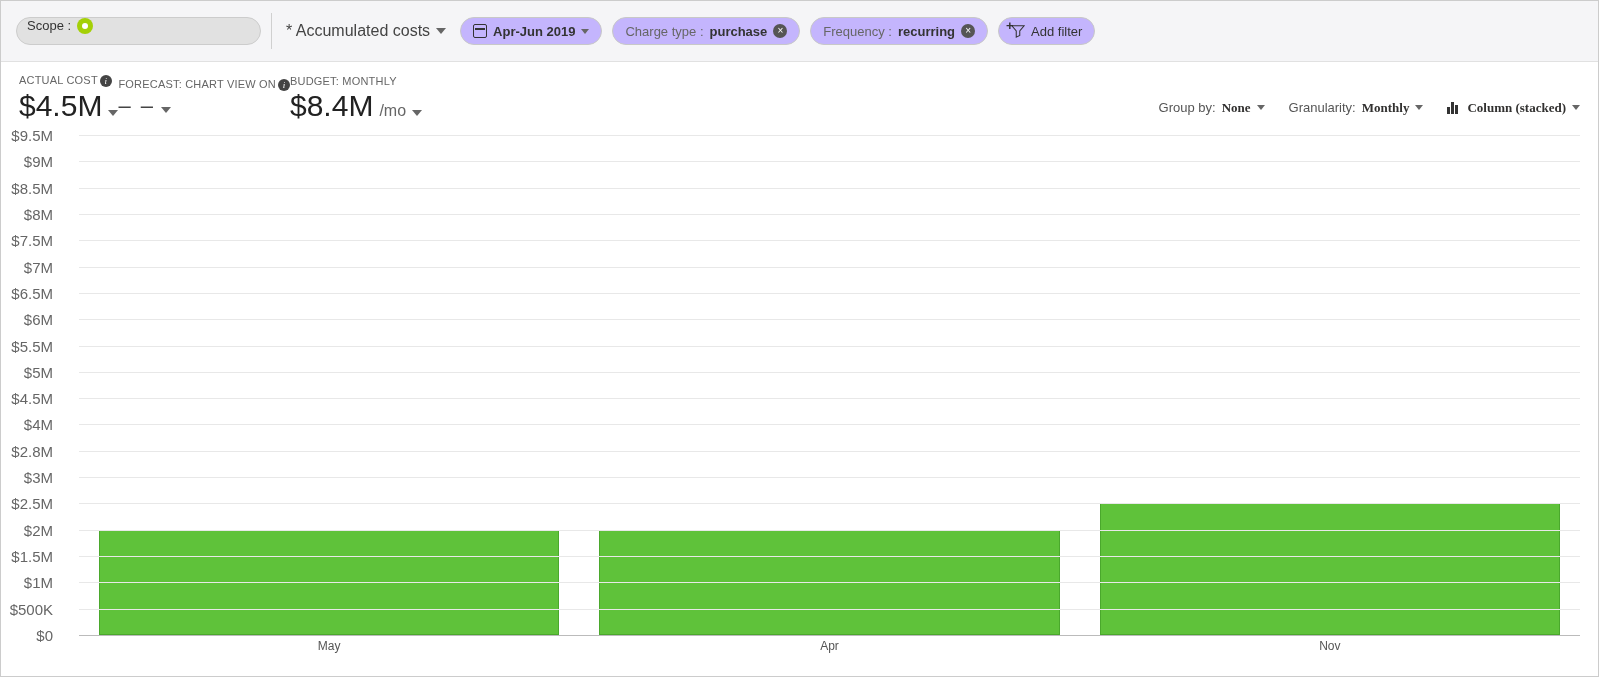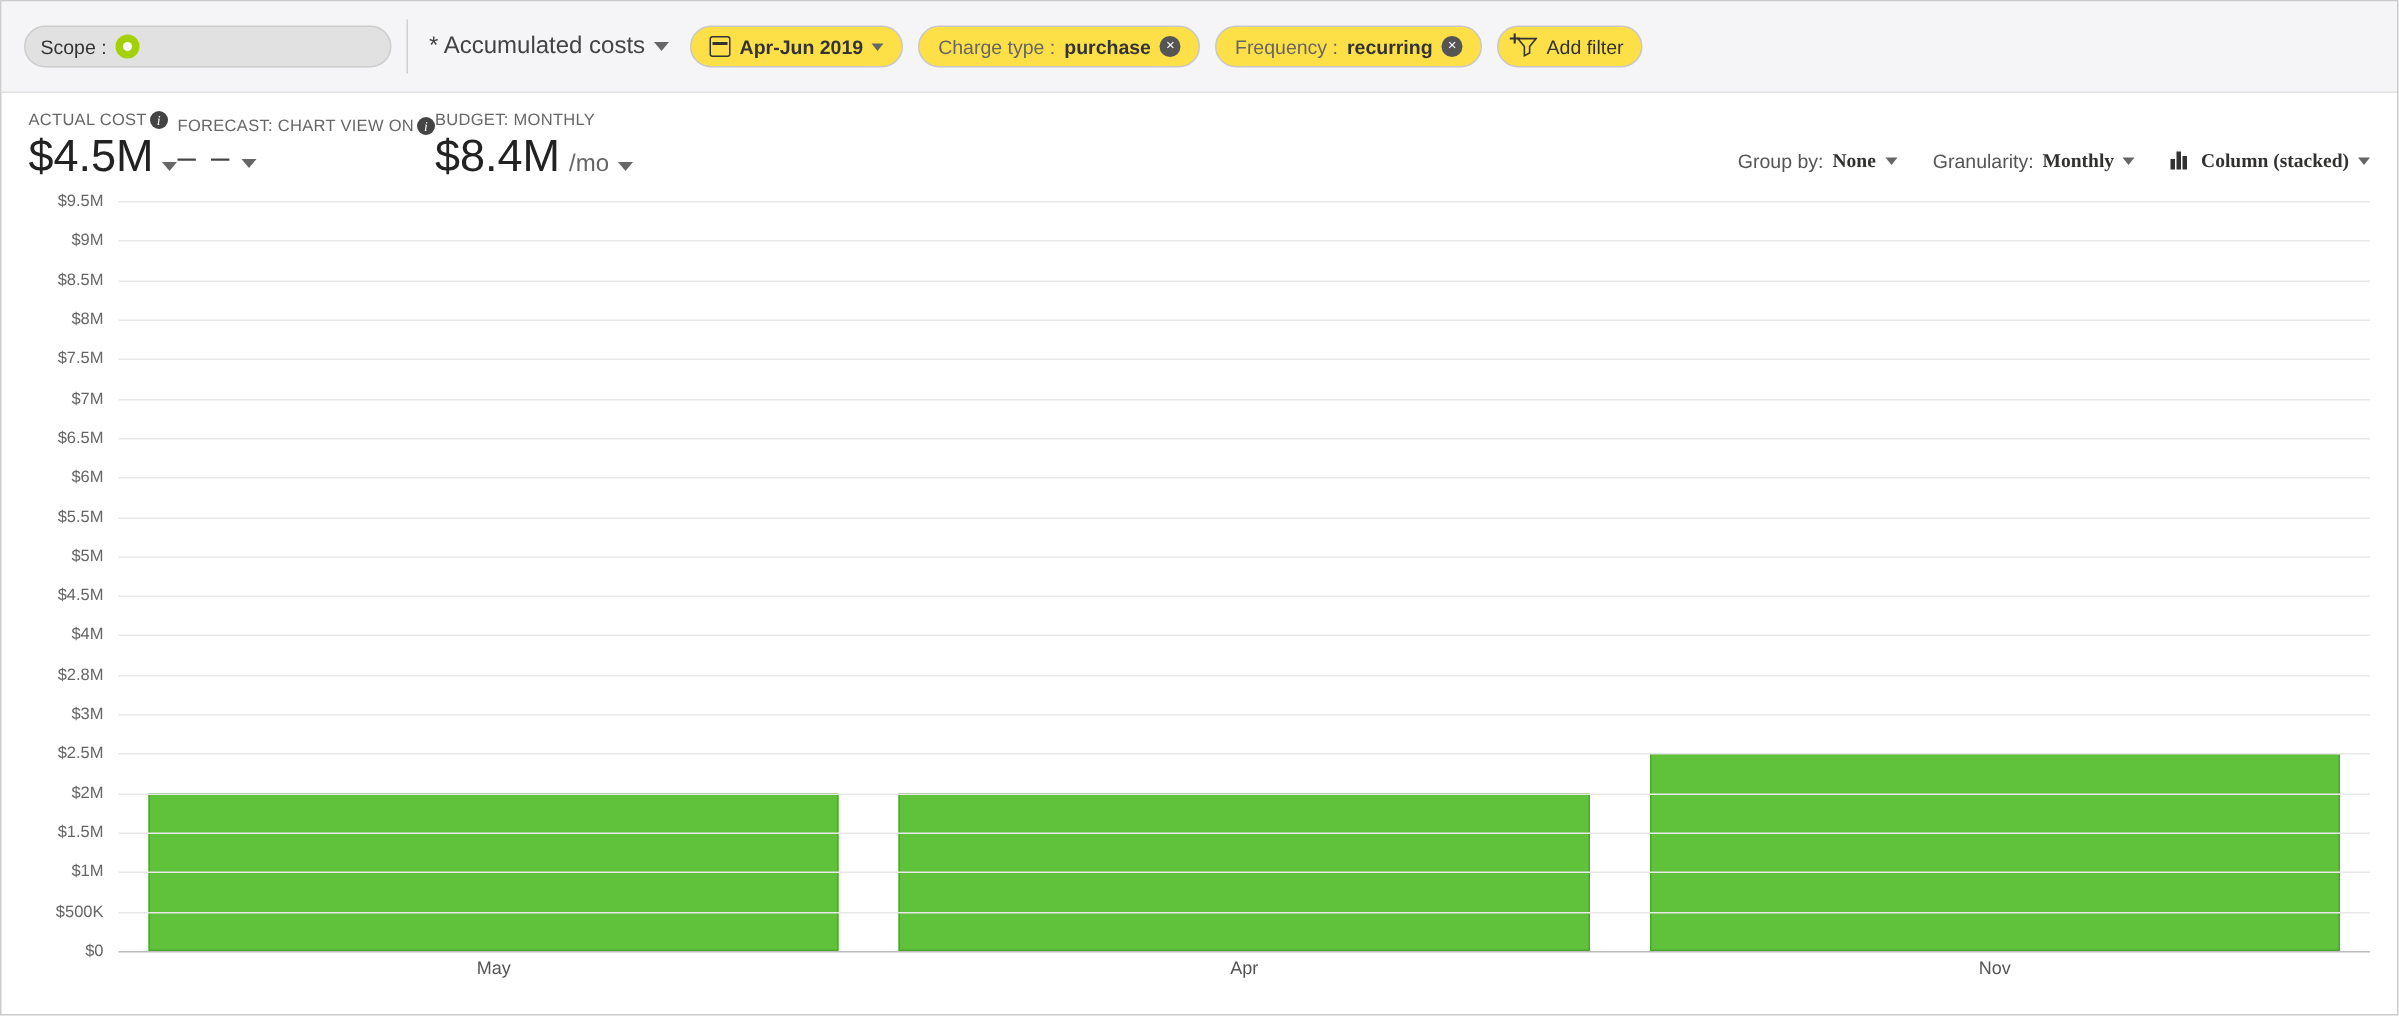--- a/index.html
+++ b/index.html
@@ -16,21 +16,20 @@
   .toolbar {
     display: flex;
     align-items: center;
     padding: 12px 15px;
     background: #f5f5f7;
     border-bottom: 1px solid #e1e1e1;
     gap: 10px;
   }
   .scope-pill {
     display: flex;
-    align-items: center;
     background: #e1e1e1;
     border: 1px solid #ccc;
     border-radius: 16px;
     height: 28px;
     padding: 0 10px;
     width: 245px;
     font-size: 13px;
   }
   .scope-pill .label { color: #333; }
   .scope-icon {
@@ -58,21 +57,21 @@
     color: #444;
     display: flex;
     align-items: center;
     gap: 6px;
     padding: 0 4px;
   }
   .chip {
     display: inline-flex;
     align-items: center;
     gap: 6px;
-    background: #fde047;
+    background: #c4b5fd;
     border: 1px solid #c8c8c8;
     border-radius: 16px;
     height: 28px;
     padding: 0 12px;
     font-size: 13px;
     color: #333;
     cursor: pointer;
   }
   .chip .dim { color: #666; }
   .chip .bold { font-weight: 600; }
@@ -182,23 +181,23 @@
     margin: 12px 18px 0 18px;
     height: 530px;
   }
   .y-axis {
     position: absolute;
     left: 0; top: 0;
     width: 54px; height: 500px;
   }
   .y-tick {
     position: absolute;
-    right: 4px;
+    right: 20px;
     transform: translateY(-50%);
-    font-size: 11px;
+    font-size: 15px;
     color: #666;
     white-space: nowrap;
   }
   .plot {
     position: absolute;
     left: 60px; right: 0;
     top: 0; height: 500px;
   }
   .gridline {
     position: absolute;

